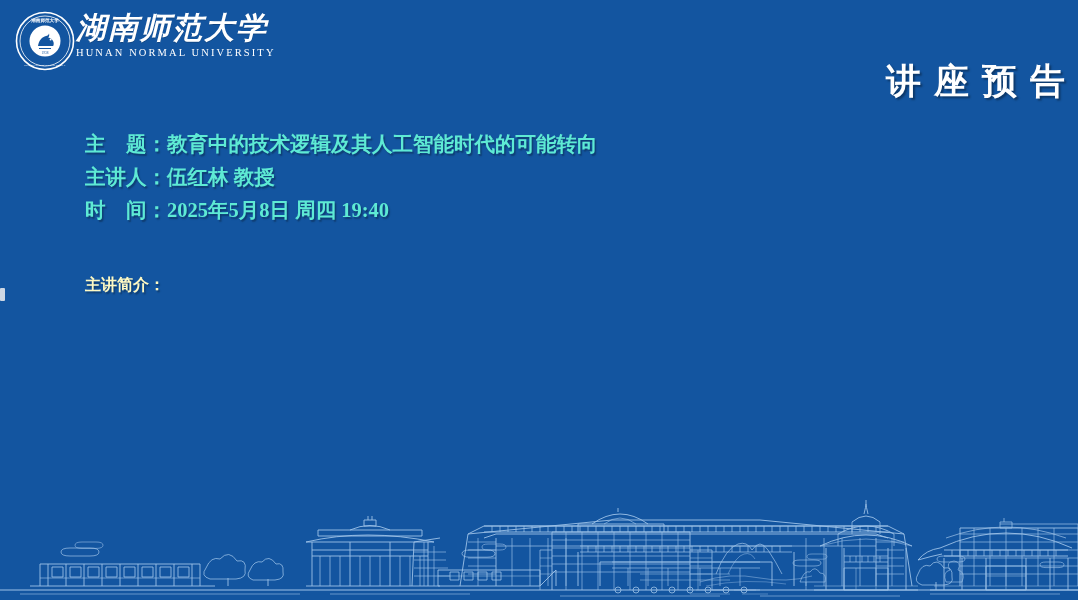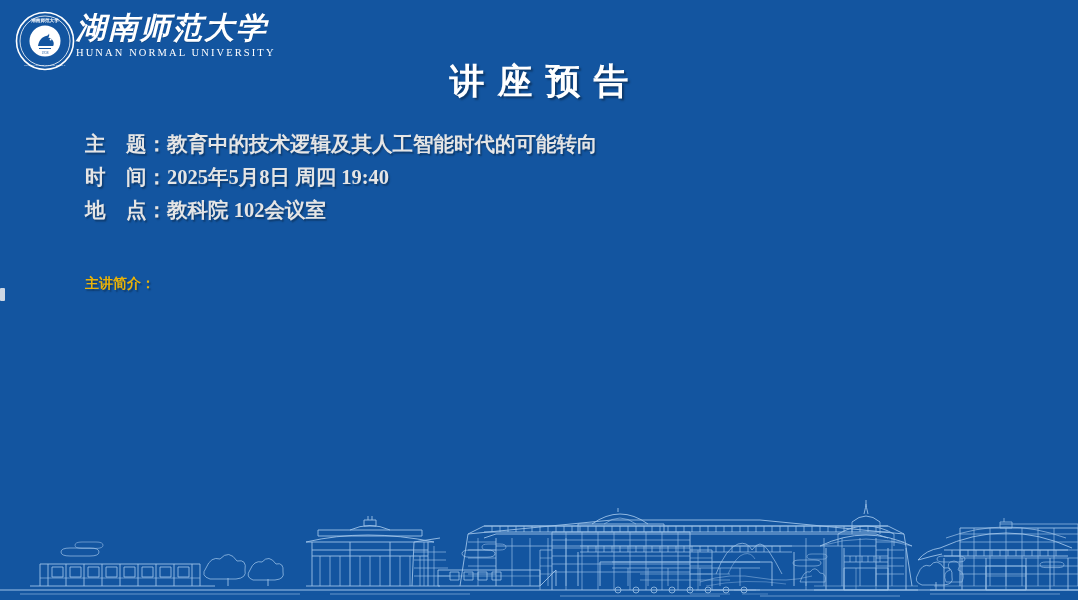--- a/index.html
+++ b/index.html
@@ -23,43 +23,43 @@
     white-space:nowrap;
   }
   .wordmark .en{
     font-family:"Liberation Serif","DejaVu Serif",serif;
     font-size:10.5px;color:#ffffff;letter-spacing:2.1px;
     margin-top:3px;white-space:nowrap;text-align:center;
   }
 
   
   .title{
-    position:absolute;left:0;right:0;top:58px;text-align:center;
+    position:absolute;left:0;right:0;top:58px;text-align:right;
     font-family:"Liberation Serif","DejaVu Serif",serif;
     font-weight:bold;font-size:35px;color:#ffffff;letter-spacing:13px;
     text-indent:13px;
     text-shadow:2px 2px 2px rgba(0,0,0,.35);
   }
 
   
   .info{position:absolute;left:85px;top:128px;width:940px;}
   .info-row{
     font-family:"Liberation Serif","DejaVu Serif",serif;
-    font-weight:bold;font-size:20.5px;color:#e5e5e5;
+    font-weight:bold;font-size:20.5px;color:#5eead4;
     line-height:33px;white-space:nowrap;
     text-shadow:1.5px 1.5px 1.5px rgba(0,0,0,.30);
   }
   .info-row .lbl{display:inline-block;}
   .info-row .val{display:inline-block;}
 
   
   .bio-head{
     position:absolute;left:85px;top:275px;
     font-family:"Liberation Serif","DejaVu Serif",serif;
-    font-weight:bold;font-size:14px;color:#eab308;
+    font-weight:bold;font-size:16px;color:#fef9c3;
     text-shadow:1.5px 1.5px 1.5px rgba(0,0,0,.30);
   }
   .bio-body{
     position:absolute;left:85px;top:306px;width:905px;
     font-family:"Liberation Serif","DejaVu Serif",serif;
     font-weight:bold;font-size:20.5px;color:#ffffff;
     line-height:34.5px;text-align:justify;text-justify:inter-character;
     text-indent:42px;
     text-shadow:1.5px 1.5px 1.5px rgba(0,0,0,.30);
   }
@@ -100,24 +100,24 @@
     </div>
   </div>
 
   <div class="title">讲座预告</div>
 
   <div class="info">
     <div class="info-row">
       <span class="lbl">主　题：</span><span class="val">教育中的技术逻辑及其人工智能时代的可能转向</span>
     </div>
     <div class="info-row">
+      <span class="lbl">主讲人：</span><span class="val">伍红林 教授</span>
+    </div>
+    <div class="info-row">
       <span class="lbl">时　间：</span><span class="val">2025年5月8日 周四 19:40</span>
-    </div>
-    <div class="info-row">
-      <span class="lbl">地　点：</span><span class="val">教科院 102会议室</span>
     </div>
   </div>
 
   <div class="bio-head">主讲简介：</div>
 
   <div class="skyline">
     <svg viewBox="0 0 1078 110" width="1078" height="110" preserveAspectRatio="none">
       <g fill="none" stroke="#9dc2e8" stroke-width="0.9" stroke-linejoin="round">
 
         <path d="M0 100 H1078" stroke-width="1.1"></path>

